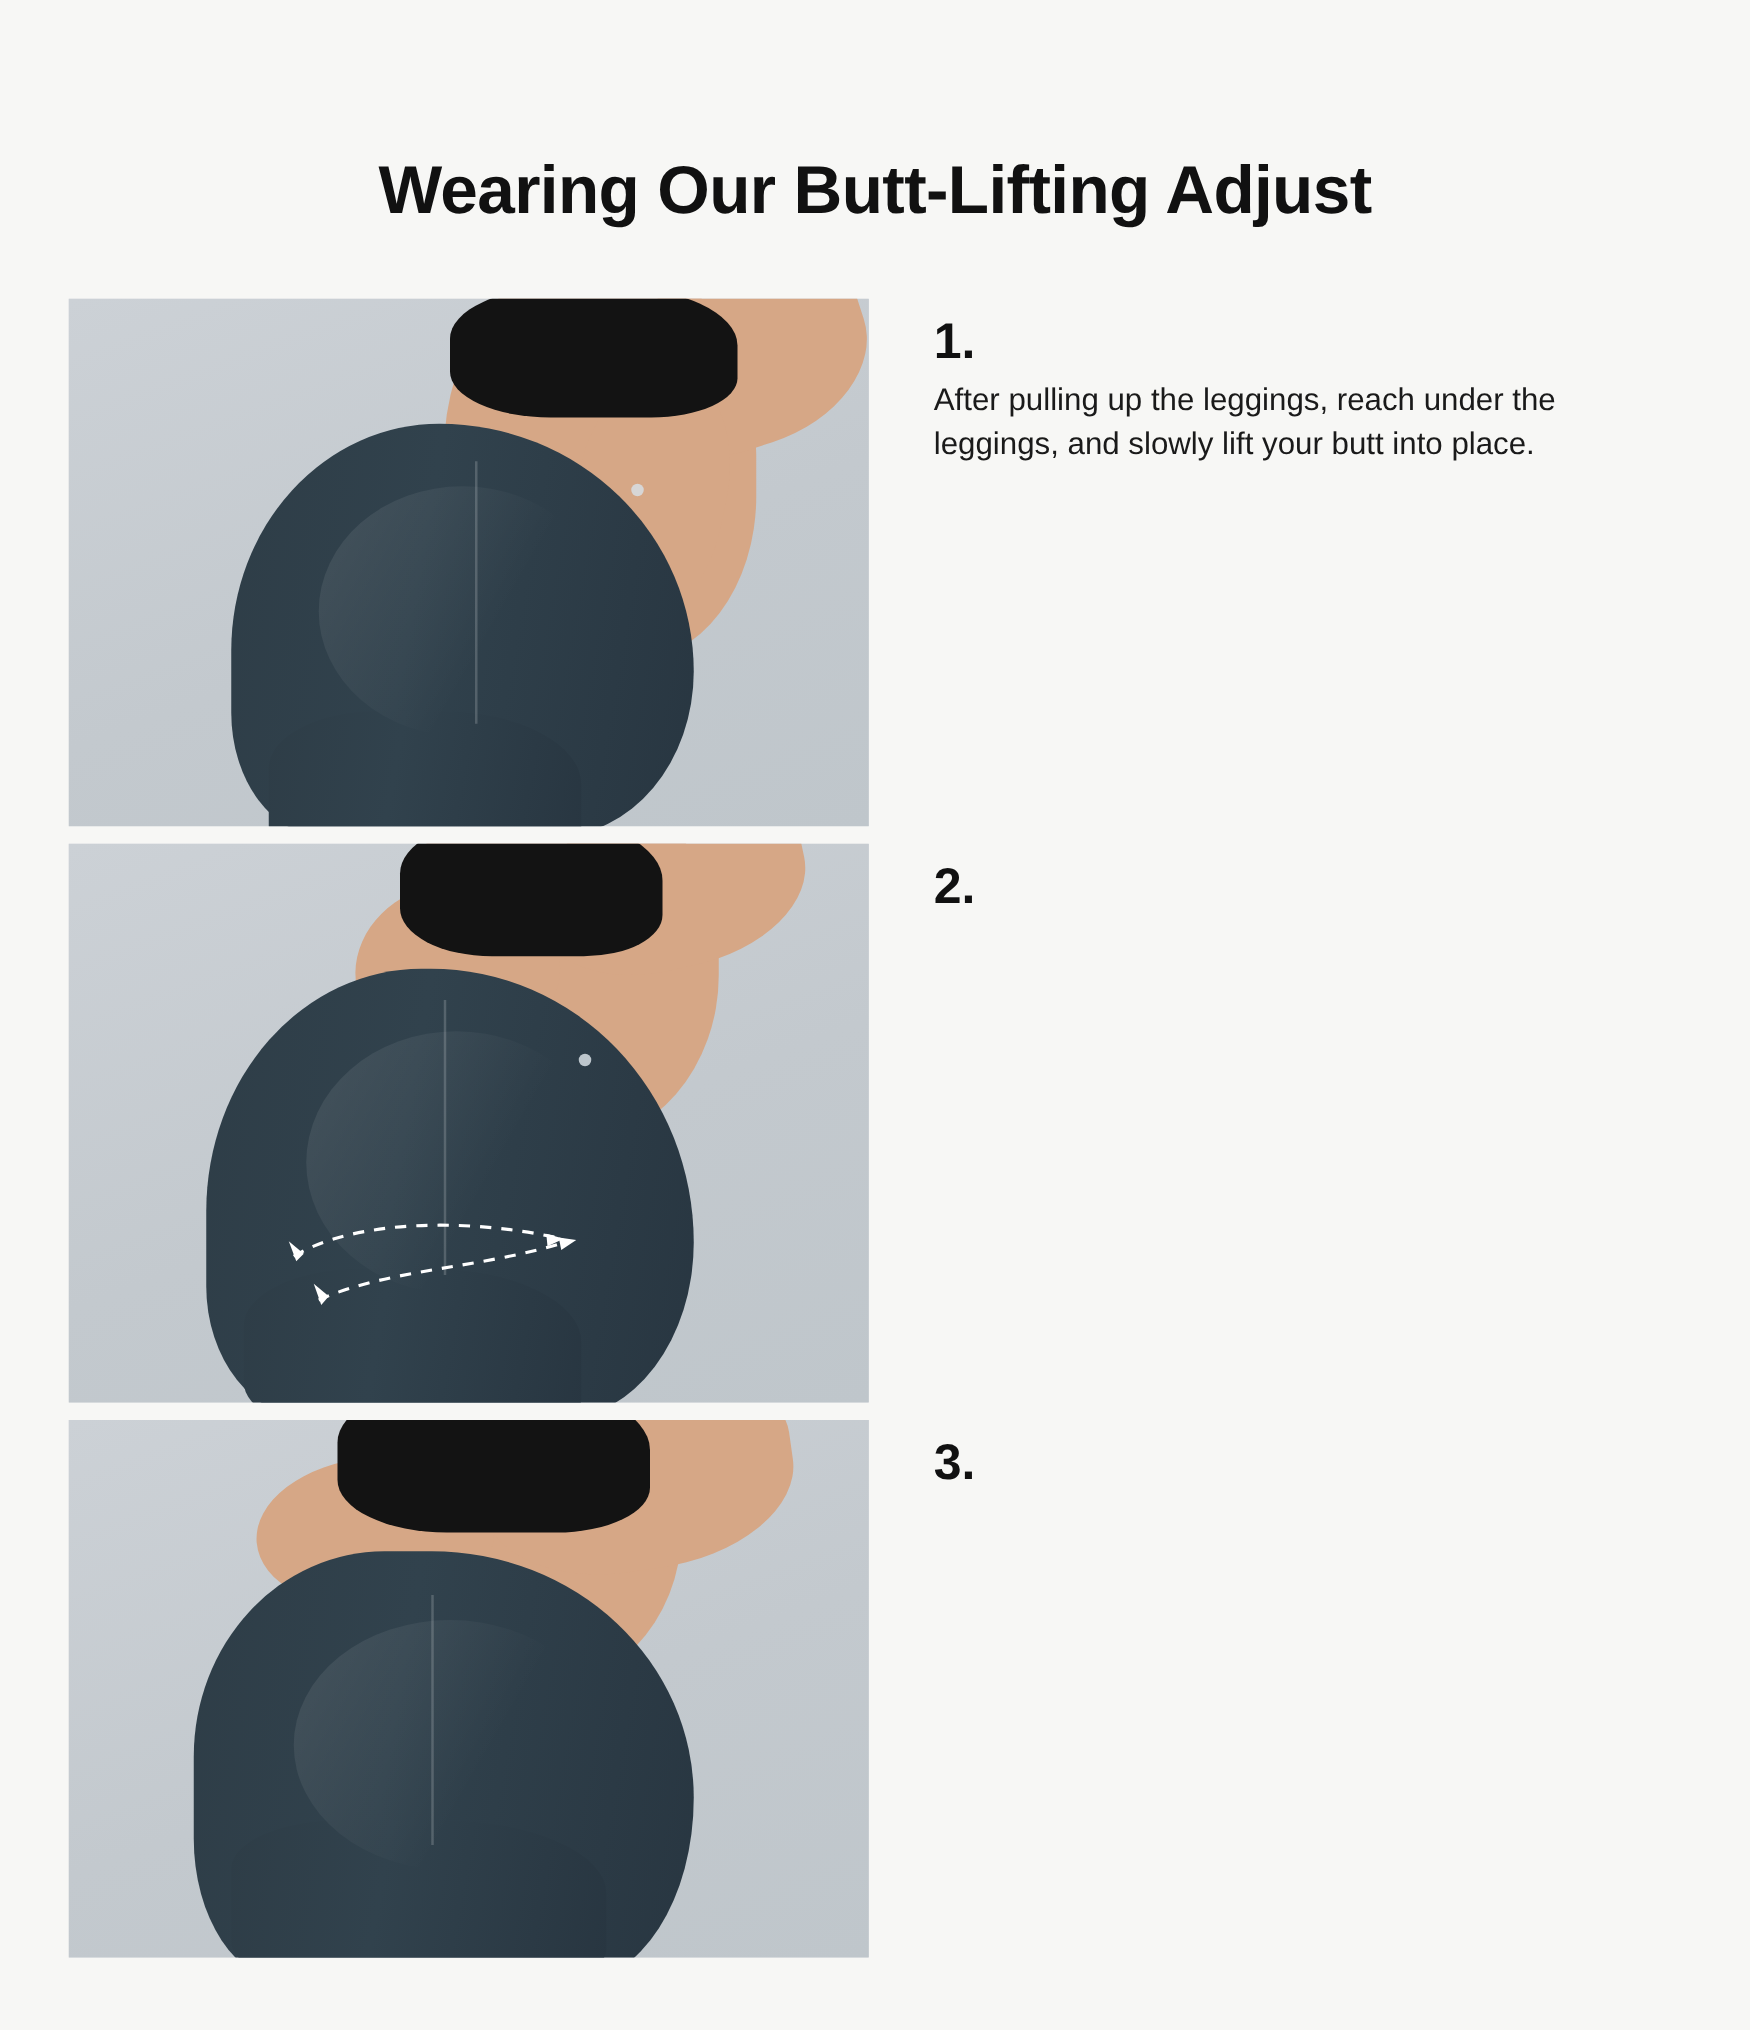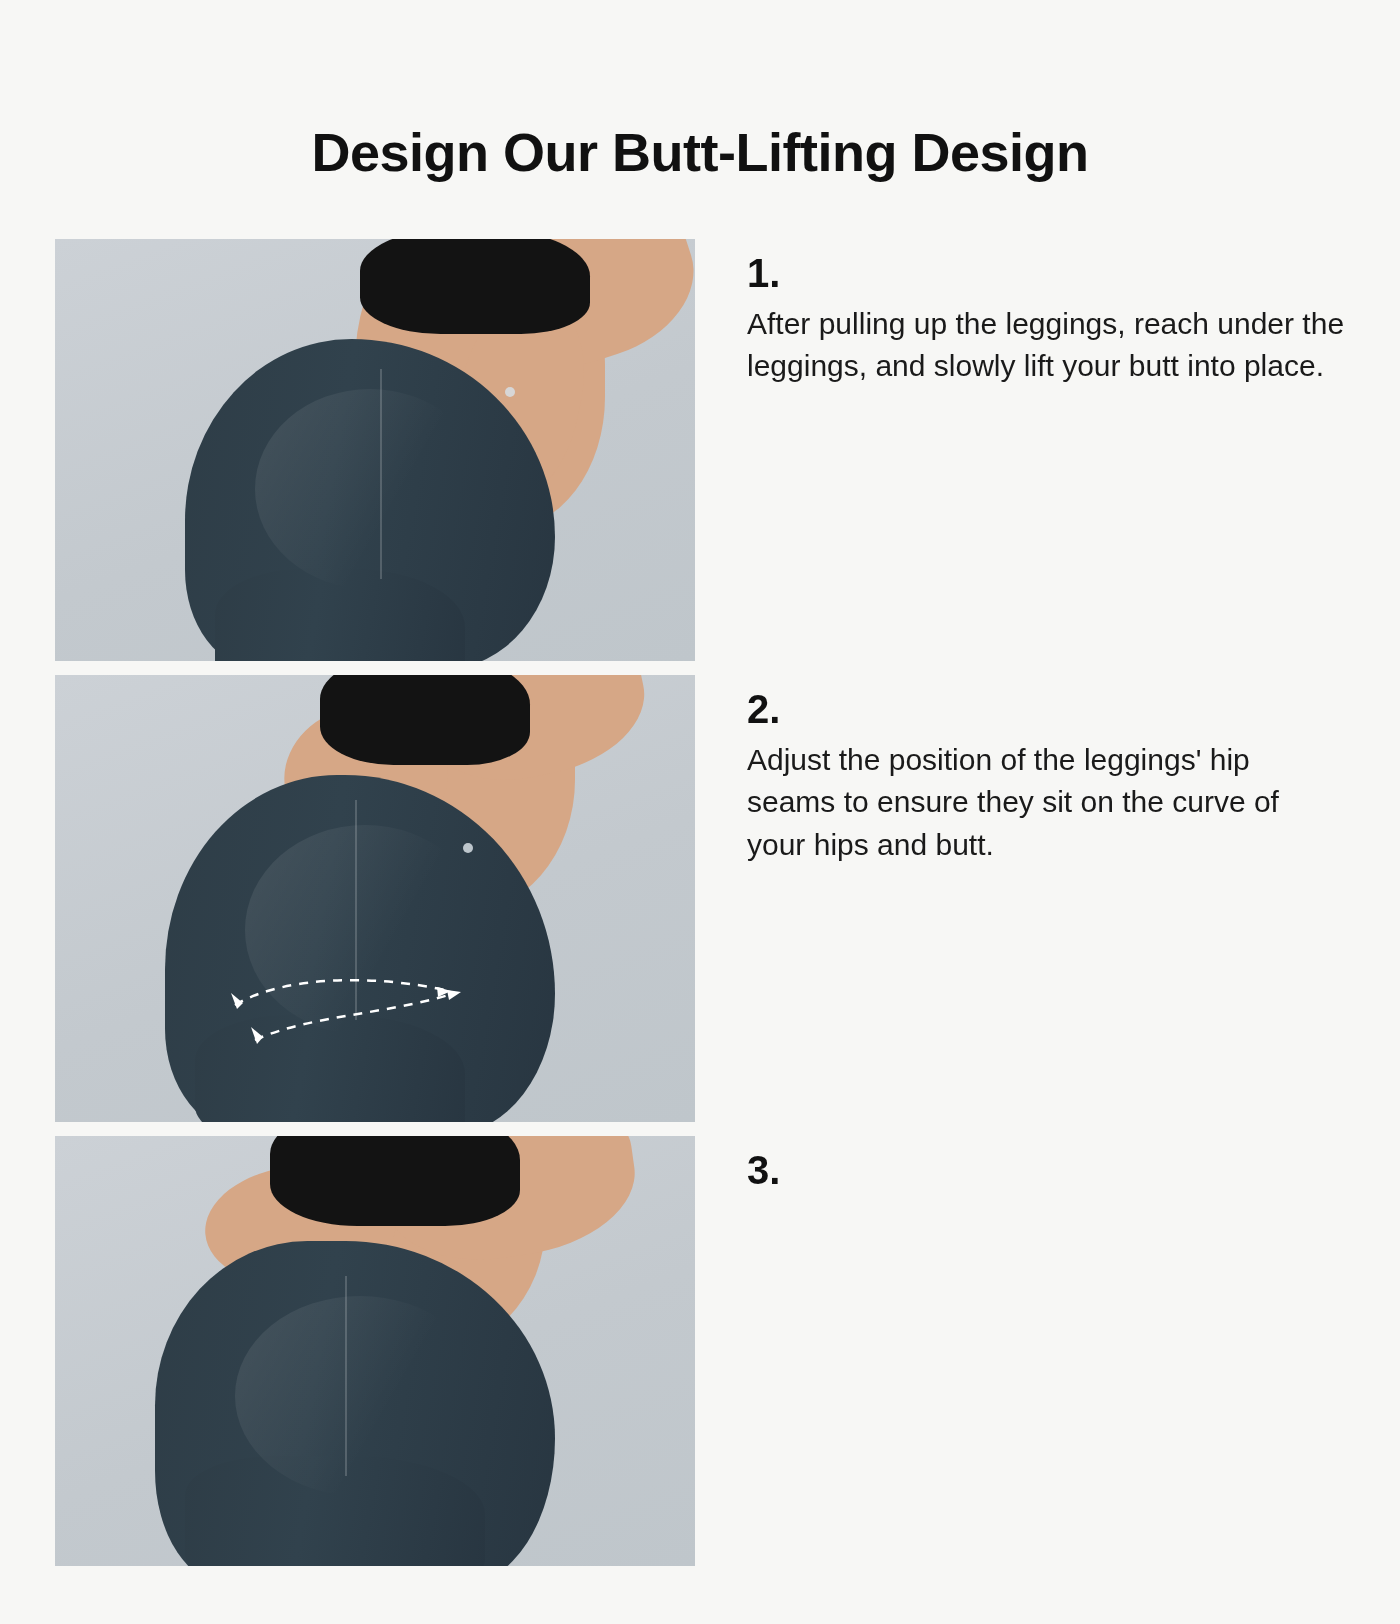--- a/index.html
+++ b/index.html
@@ -60,21 +60,21 @@
     box-sizing: border-box;
   }
   .step-num {
     font-size: 40px;
     font-weight: bold;
     color: #111111;
     line-height: 1.1;
     margin-bottom: 8px;
   }
   .step-text {
-    font-size: 30px;
+    font-size: 25px;
     line-height: 1.42;
     color: #1a1a1a;
     max-width: 610px;
     font-weight: 400;
   }
 
   
   .bg-wall {
     position: absolute;
     inset: 0;
@@ -117,21 +117,21 @@
     width: 100%;
     height: 100%;
     pointer-events: none;
   }
 </style>
 </head>
 <body>
 
 <div class="page">
 
-  <h1 class="title">Design Our Butt-Lifting Design</h1>
+  <h1 class="title">Wearing Our Butt-Lifting Adjust</h1>
 
   <div class="steps">
 
     <div class="step step-1">
       <div class="photo">
         <div class="bg-wall"></div>
 
         <div class="skin" style="left:300px; top:-40px; width:250px; height:330px; border-radius:50% 50% 40% 45%;"></div>
         <div class="skin" style="left:430px; top:-30px; width:210px; height:150px; border-radius:60% 40% 50% 45%; transform:rotate(-18deg);"></div>
         <div class="skin" style="left:405px; top:60px; width:120px; height:200px; border-radius:45%; transform:rotate(12deg);"></div>
@@ -165,21 +165,20 @@
           <path d="M180 330 C 230 300, 320 300, 390 315" fill="none" stroke="#ffffff" stroke-width="2.5" stroke-dasharray="9 8"></path>
           <path d="M188 328 L 176 318 L 182 334 Z" fill="#ffffff"></path>
           <path d="M382 312 L 396 316 L 383 322 Z" fill="#ffffff"></path>
           <path d="M200 365 C 255 340, 330 340, 400 318" fill="none" stroke="#ffffff" stroke-width="2.5" stroke-dasharray="9 8"></path>
           <path d="M208 362 L 196 352 L 202 369 Z" fill="#ffffff"></path>
           <path d="M392 315 L 406 317 L 394 325 Z" fill="#ffffff"></path>
         </svg>
       </div>
       <div class="text-col">
         <div class="step-num">2.</div>
-        <div class="step-text">Adjust the position of the leggings' hip seams to ensure they sit on the curve of your hips and butt.</div>
       </div>
     </div>
 
     <div class="step step-3">
       <div class="photo">
         <div class="bg-wall"></div>
         <div class="skin" style="left:210px; top:-70px; width:280px; height:290px; border-radius:50% 50% 45% 40%;"></div>
         <div class="skin" style="left:330px; top:-30px; width:250px; height:150px; border-radius:60% 40% 50% 45%; transform:rotate(-8deg);"></div>
         <div class="skin" style="left:150px; top:30px; width:190px; height:120px; border-radius:50% 45% 45% 50%; transform:rotate(-5deg);"></div>
         <div class="bra" style="left:215px; top:-30px; width:250px; height:120px;"></div>

